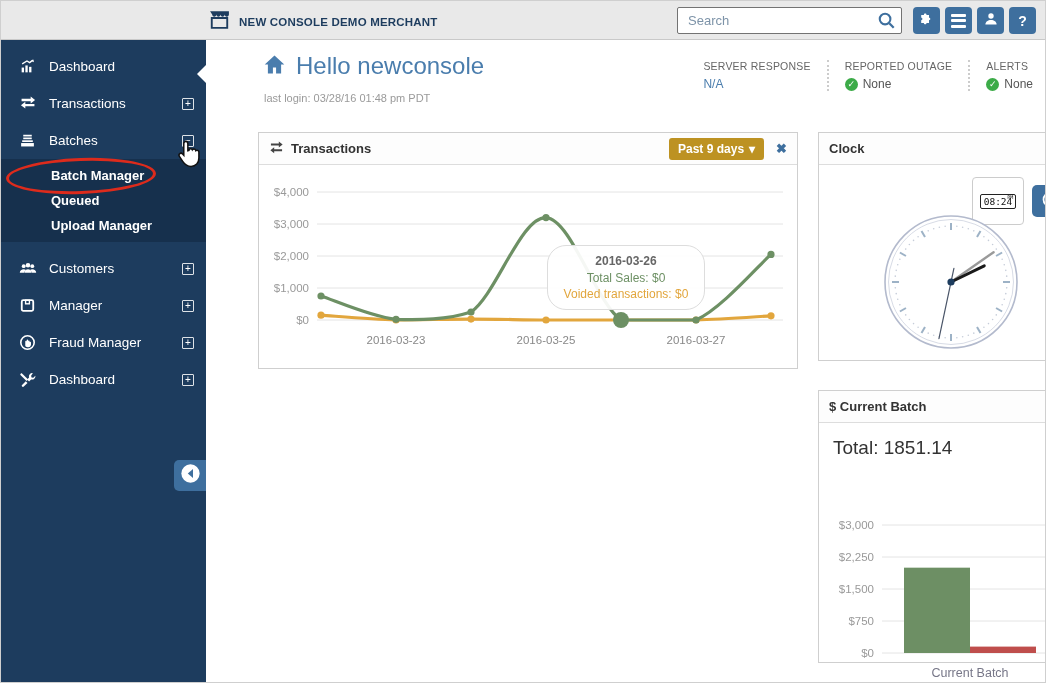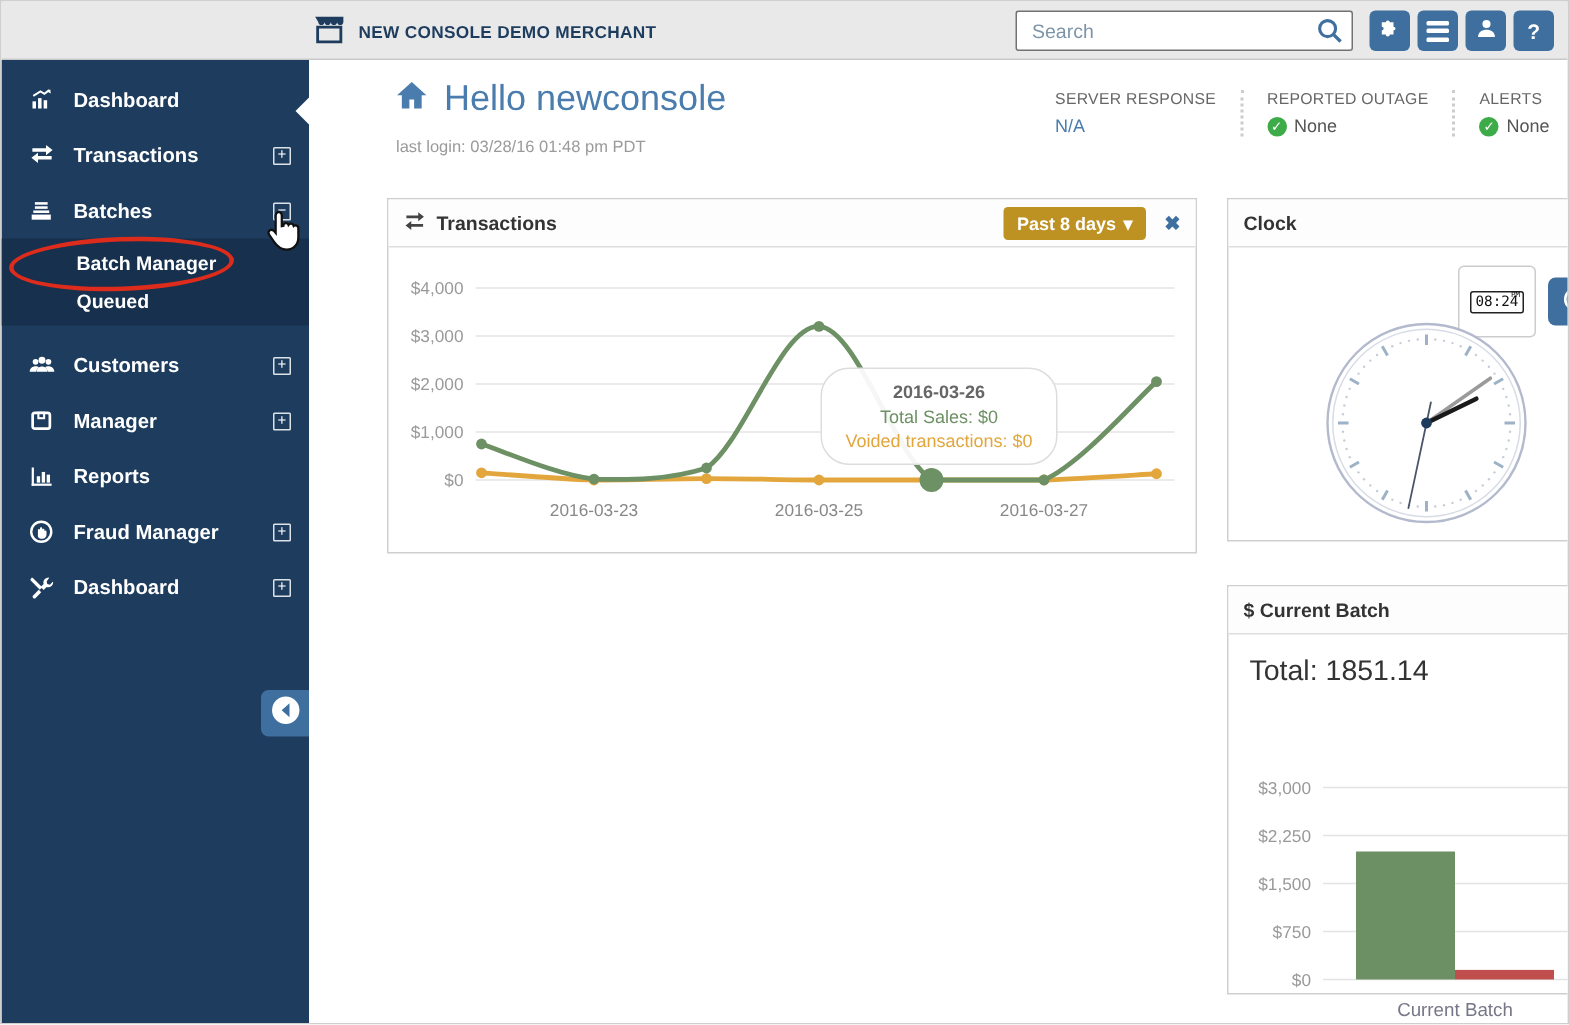--- a/index.html
+++ b/index.html
@@ -33,21 +33,21 @@
   
   #sidebar {
     position: absolute; left: 0; top: 39px; bottom: 0; width: 205px;
     background: #1d3c5e; padding-top: 8px; color: #fff;
   }
   .nav-item {
     position: relative; height: 37px; display: flex; align-items: center;
     padding-left: 18px; cursor: pointer;
   }
   .nav-item .nav-icon { width: 18px; height: 18px; margin-right: 12px; display: inline-flex; }
-  .nav-item .nav-label { font-size: 13.5px; font-weight: bold; color: #fff; }
+  .nav-item .nav-label { font-size: 13.5px; font-weight: normal; color: #fff; }
   .expand-box {
     position: absolute; right: 12px; top: 50%; margin-top: -6px;
     width: 12px; height: 12px; border: 1px solid rgba(255,255,255,.85); border-radius: 1px;
     font-size: 10px; line-height: 10px; text-align: center; color: #fff; cursor: pointer;
   }
   #submenu { background: #16304d; padding: 4px 0; margin-top: 0; }
   .sub-item { height: 25px; display: flex; align-items: center; padding-left: 50px;
     font-size: 13px; font-weight: 600; color: #fff; cursor: pointer; }
   .post-sub { margin-top: 8px; }
   .active-arrow {
@@ -214,20 +214,21 @@
               <rect x="3" y="7.8" width="10" height="1.6"></rect>
               <rect x="2" y="10.4" width="12" height="3.2"></rect>
             </svg>
           </span>
           <span class="nav-label">Batches</span>
           <span class="expand-box">−</span>
         </div>
         <div id="submenu">
           <div class="sub-item">Batch Manager</div>
           <div class="sub-item">Queued</div>
+          <div class="sub-item">Upload Manager</div>
         </div>
         <div class="nav-item post-sub">
           <span class="nav-icon">
             <svg width="19" height="16" viewBox="0 0 18 15" fill="#fff">
               <circle cx="4.7" cy="5.7" r="1.9"></circle>
               <circle cx="13.3" cy="5.7" r="1.9"></circle>
               <circle cx="9" cy="4.7" r="2.3"></circle>
               <path d="M.8 12.3c0-2.2 1.8-3.6 3.9-3.6.9 0 1.7.2 2.3.7-1.1.9-1.8 2.1-1.8 2.9z"></path>
               <path d="M17.2 12.3c0-2.2-1.8-3.6-3.9-3.6-.9 0-1.7.2-2.3.7 1.1.9 1.8 2.1 1.8 2.9z"></path>
               <path d="M5.4 12.3c0-2.1 1.6-3.5 3.6-3.5s3.6 1.4 3.6 3.5z"></path>
@@ -238,32 +239,20 @@
         </div>
         <div class="nav-item">
           <span class="nav-icon">
             <svg width="17" height="17" viewBox="0 0 16 16">
               <rect x="2.6" y="3" width="10.8" height="10" rx="1.4" fill="none" stroke="#fff" stroke-width="1.7"></rect>
               <rect x="6.2" y="3" width="3.6" height="3.4" fill="none" stroke="#fff" stroke-width="1.3"></rect>
             </svg>
           </span>
           <span class="nav-label">Manager</span>
           <span class="expand-box">+</span>
-        </div>
-        <div class="nav-item">
-          <span class="nav-icon">
-            <svg width="17" height="17" viewBox="0 0 16 16" fill="#fff">
-              <rect x="2" y="2.5" width="1.4" height="11.5"></rect>
-              <rect x="2" y="12.6" width="12.5" height="1.4"></rect>
-              <rect x="5.2" y="8" width="2.1" height="4"></rect>
-              <rect x="8.3" y="5.3" width="2.1" height="6.7"></rect>
-              <rect x="11.4" y="7" width="2.1" height="5"></rect>
-            </svg>
-          </span>
-          <span class="nav-label">Reports</span>
         </div>
         <div class="nav-item">
           <span class="nav-icon">
             <svg width="17" height="17" viewBox="0 0 16 16">
               <circle cx="8" cy="8" r="6.3" fill="none" stroke="#fff" stroke-width="1.5"></circle>
               <path d="M5.9 10.8V7c0-.4.3-.7.7-.7.3 0 .6.3.6.7V5.8c0-.4.3-.7.7-.7s.7.3.7.7v1c0-.4.3-.7.7-.7s.7.3.7.7v1c0-.3.3-.6.6-.6.4 0 .7.3.7.7v2c0 1.4-1.1 2.5-2.5 2.5h-.5c-1.3 0-2.4-.6-2.4-1.6z" fill="#fff"></path>
             </svg>
           </span>
           <span class="nav-label">Fraud Manager</span>
           <span class="expand-box">+</span>
@@ -334,21 +323,21 @@
           <span>
             <svg width="15" height="13" viewBox="0 0 16 14" fill="#444">
                 <path d="M2 4h8.5V1.8L14.6 5 10.5 8.2V6H2z" transform="translate(0,-1.2)"></path>
                 <path d="M14 10H5.5v-2.2L1.4 11l4.1 3.2V12H14z" transform="translate(0,-1)"></path>
               </svg>
           </span>
           <span>Transactions</span>
         </span>
         <span class="spacer"></span>
         <button class="range-btn">
-          <span>Past 8 days</span>
+          <span>Past 9 days</span>
           <span>▾</span>
         </button>
         <span class="close-btn">✖</span>
       </div>
       <div class="widget-body" id="tx-body">
         <svg id="tx-chart" width="538" height="200" style="margin-top:7px">
             <line x1="58" y1="148" x2="524" y2="148" stroke="#e4e4e4" stroke-width="1"></line>
             <text x="50" y="152" text-anchor="end" fill="#999" font-size="11.5" font-family="Liberation Sans, sans-serif">$0</text>
             <line x1="58" y1="116" x2="524" y2="116" stroke="#e4e4e4" stroke-width="1"></line>
             <text x="50" y="120" text-anchor="end" fill="#999" font-size="11.5" font-family="Liberation Sans, sans-serif">$1,000</text>

